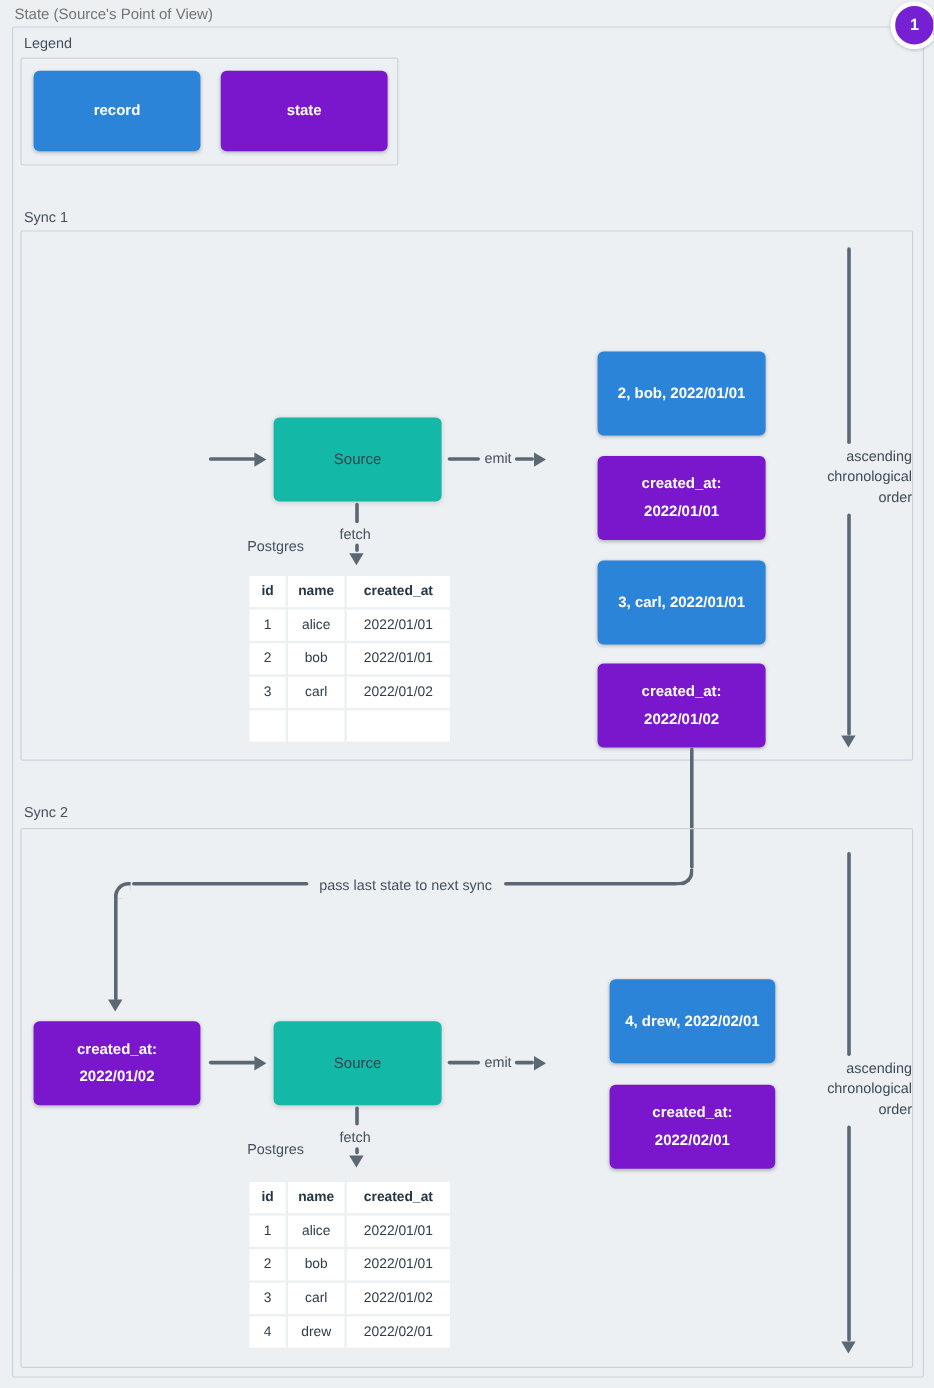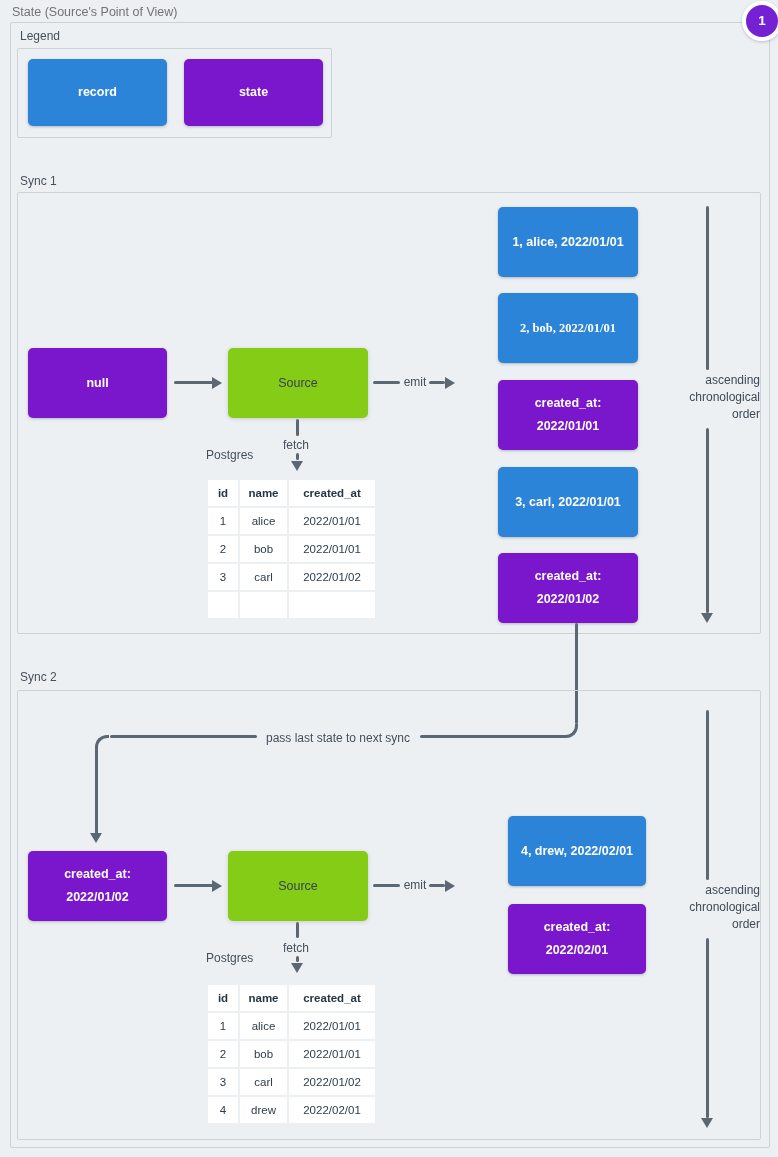--- a/index.html
+++ b/index.html
@@ -6,21 +6,21 @@
   .canvas { position:relative; width:778px; height:1157px; background:#edf0f3;
             font-family:"Liberation Sans", sans-serif; overflow:hidden; }
   .lbl { position:absolute; font-size:12px; color:#44505c; white-space:nowrap; }
   .title { font-size:12.5px; color:#737373; }
   .gbox { position:absolute; border:1px solid #c9d3dc; border-radius:2px; }
   .cbox { position:absolute; border-radius:5px; display:flex; align-items:center; justify-content:center;
           text-align:center; color:#fff; font-weight:bold; font-size:12.5px; line-height:23px;
           white-space:pre-line; box-shadow:0 1px 3px rgba(30,42,56,.28); }
   .record { background:#2b84d8; }
   .state  { background:#7a16cc; }
-  .wbox { position:absolute; background:#84cc16; border-radius:5px; display:flex; align-items:center;
+  .wbox { position:absolute; background:#14b8a6; border-radius:5px; display:flex; align-items:center;
           justify-content:center; font-size:12.5px; color:#36424e; box-shadow:0 1px 4px rgba(30,42,56,.18); }
   .hline { position:absolute; height:3px; background:#5b6874; border-radius:2px; }
   .vline { position:absolute; width:3px; background:#5b6874; border-radius:2px; }
   .arr-r { position:absolute; width:0; height:0; border-top:6px solid transparent;
            border-bottom:6px solid transparent; border-left:10px solid #5b6874; }
   .arr-d { position:absolute; width:0; height:0; border-left:6px solid transparent;
            border-right:6px solid transparent; border-top:10px solid #5b6874; }
   .corner-br { position:absolute; width:14px; height:14px; box-sizing:border-box;
                border-right:3px solid #5b6874; border-bottom:3px solid #5b6874; border-bottom-right-radius:12px; }
   .corner-tl { position:absolute; width:14px; height:14px; box-sizing:border-box;
@@ -47,21 +47,20 @@
   <div class="badge">1</div>
 
   <div class="lbl" style="left:20px; top:29px;">Legend</div>
   <div class="gbox" style="left:17px; top:48px; width:313px; height:88px;"></div>
   <div class="cbox record" style="left:28px; top:59px; width:139px; height:67px;">record</div>
   <div class="cbox state" style="left:184px; top:59px; width:139px; height:67px;">state</div>
 
   <div class="lbl" style="left:20px; top:174px;">Sync 1</div>
   <div class="gbox" style="left:17px; top:192px; width:742px; height:440px;"></div>
 
-  <div class="cbox state" style="left:28px; top:348px; width:139px; height:70px;">null</div>
   <div class="hline" style="left:174px; top:381px; width:39px;"></div>
   <div class="arr-r" style="left:212px; top:377px;"></div>
   <div class="wbox" style="left:228px; top:348px; width:140px; height:70px;">Source</div>
 
   <div class="hline" style="left:373px; top:381px; width:27px;"></div>
   <div class="lbl ctr" style="left:399px; top:375px; width:32px;">emit</div>
   <div class="hline" style="left:429px; top:381px; width:16px;"></div>
   <div class="arr-r" style="left:445px; top:377px;"></div>
 
   <div class="vline" style="left:296px; top:419px; height:17px;"></div>
@@ -93,22 +92,21 @@
       <td>2022/01/02</td>
     </tr>
     <tr>
       <td></td>
       <td></td>
       <td></td>
     </tr>
   </tbody>
     </table>
 
-  <div class="cbox record" style="left:498px; top:207px; width:140px; height:70px;">1, alice, 2022/01/01</div>
-  <div class="cbox record" style="left:498px; top:293px; width:140px; height:70px;font-family:Liberation Serif, serif;">2, bob, 2022/01/01</div>
+  <div class="cbox record" style="left:498px; top:293px; width:140px; height:70px;">2, bob, 2022/01/01</div>
   <div class="cbox state" style="left:498px; top:380px; width:140px; height:70px;">created_at:
 2022/01/01</div>
   <div class="cbox record" style="left:498px; top:467px; width:140px; height:70px;">3, carl, 2022/01/01</div>
   <div class="cbox state" style="left:498px; top:553px; width:140px; height:70px;">created_at:
 2022/01/02</div>
 
   <div class="vline" style="left:706px; top:206px; height:164px;"></div>
   <div class="note" style="left:654px; top:372px; width:106px;">ascending
 chronological
 order</div>

